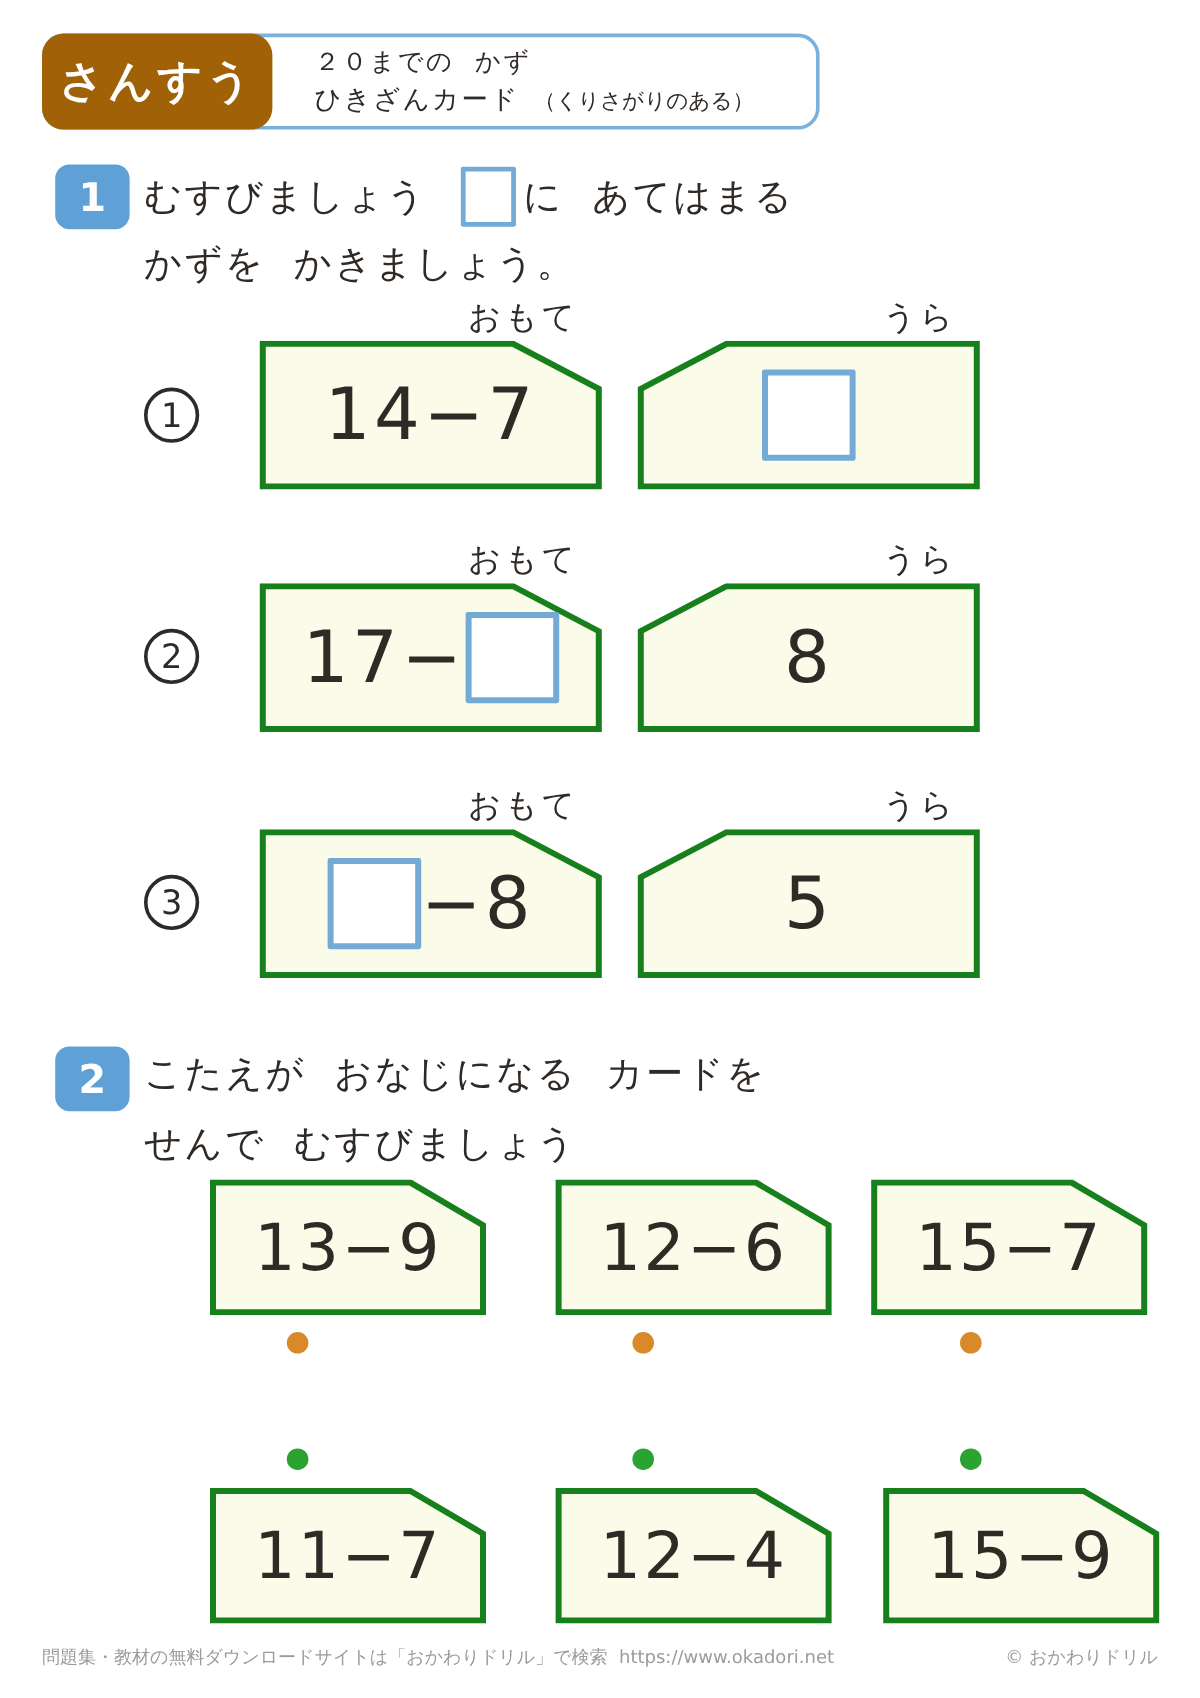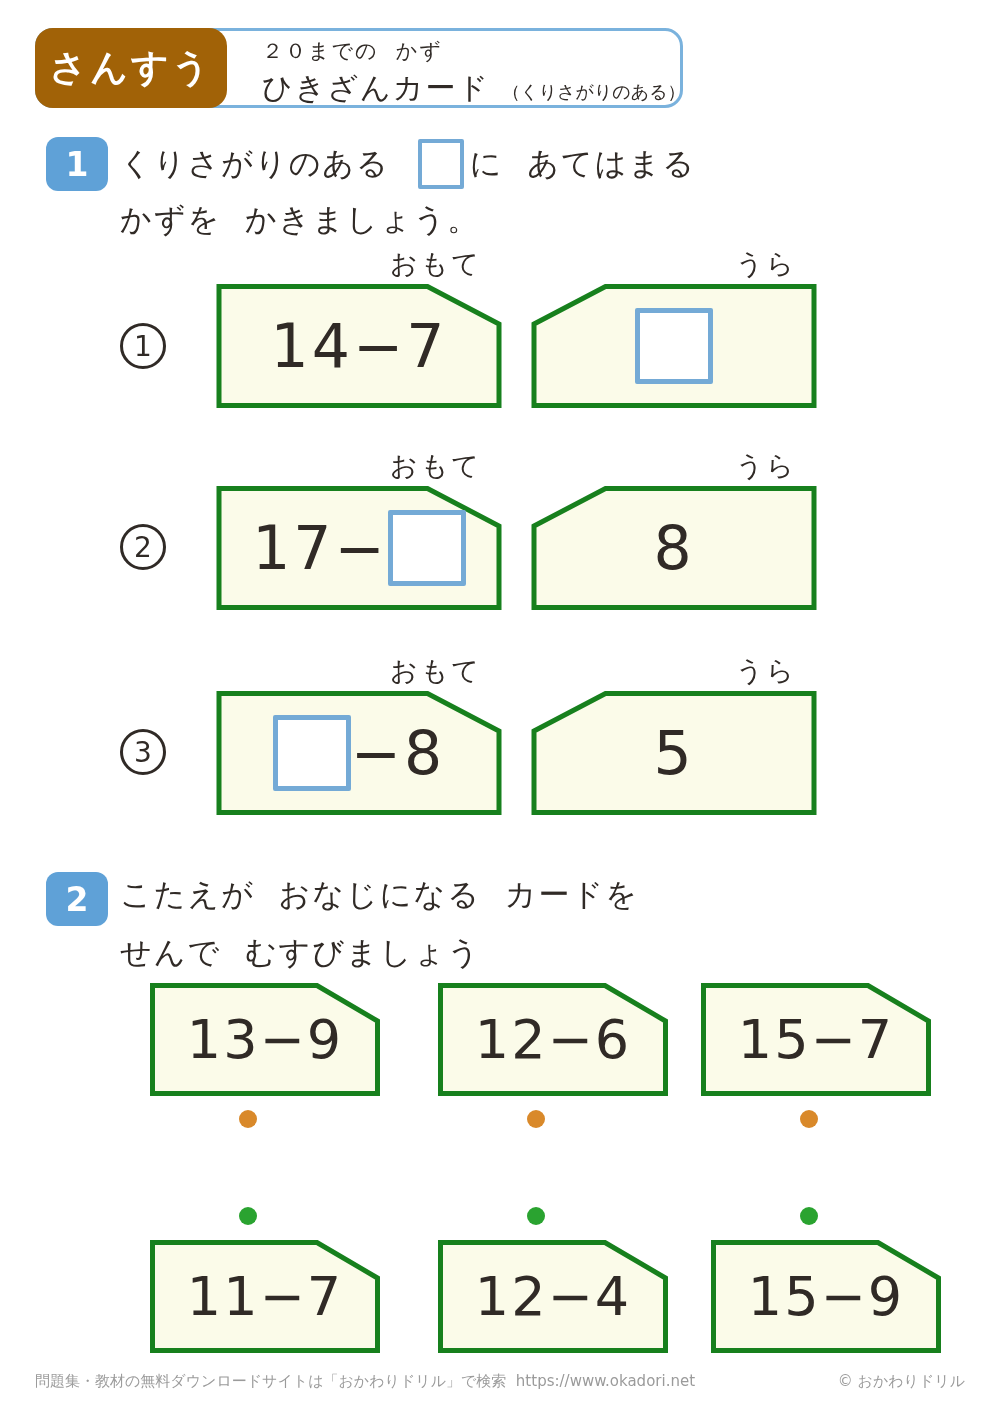--- a/index.html
+++ b/index.html
@@ -9,21 +9,21 @@
 
   
   .header-frame { left:35px; top:28px; width:648px; height:80px; border:3px solid #7ab2dd;
                   border-radius:18px; background:#fff; box-sizing:border-box; }
   .subject-badge { left:35px; top:28px; width:192px; height:80px; background:#a16207;
                    border-radius:18px; color:#fff; display:flex; align-items:center; justify-content:center;
                    font-size:37px; font-weight:600; letter-spacing:3px; }
   .header-titles { left:262px; top:37px; }
   .title-line1 { font-size:21px; letter-spacing:2px; white-space:pre; }
   .title-line2 { margin-top:3px; display:flex; align-items:baseline; gap:12px; }
-  .title-main  { font-size:30px; letter-spacing:2px; }
+  .title-main  { font-size:22px; letter-spacing:2px; }
   .title-note  { font-size:18px; }
 
   
   .q-badge { width:62px; height:54px; background:#5fa1d7; border-radius:12px; color:#fff;
              display:flex; align-items:center; justify-content:center; font-size:33px; font-weight:600; }
   .instr { font-size:31px; letter-spacing:2px; white-space:pre; }
   .q1-line1 { left:120px; top:137px; height:54px; display:flex; align-items:center; }
   .inline-box { width:46px; height:50px; border:4px solid #74aad6; background:#fff;
                 margin:0 6px 0 28px; box-sizing:border-box; border-radius:2px; }
   .q1-line2 { left:120px; top:199px; }
@@ -36,21 +36,21 @@
                 display:flex; align-items:center; justify-content:center; font-size:28px; box-sizing:border-box; }
   .card { width:324px; height:124px; }
   .card svg, .card2 svg { position:absolute; left:0; top:0; width:100%; height:100%; }
   .card-content { position:absolute; left:0; top:0; right:0; bottom:0;
                   display:flex; align-items:center; justify-content:center; }
   .card-num-lg { font-size:60px; letter-spacing:3px; white-space:pre; }
   .answer-box { width:78px; height:76px; border:5px solid #74aad6; background:#fff;
                 box-sizing:border-box; border-radius:2px; }
 
   
-  .card2 { width:264px; height:113px; }
+  .card2 { width:264px; height:113px;margin-left:25px; }
   .card-num-md { font-size:54px; letter-spacing:2px; white-space:pre; }
   .dot { width:18px; height:18px; border-radius:50%; }
   .dot-orange { background:#d9892a; }
   .dot-green  { background:#2aa330; }
 
   
   .footer-left  { left:35px;  top:1372px; font-size:15px; color:#9b9b9b; white-space:pre; }
   .footer-right { right:35px; top:1372px; font-size:15px; color:#9b9b9b; }
 </style>
 </head>
@@ -67,21 +67,21 @@
     <div class="title-line2">
       <span class="title-main">ひきざんカード</span>
       <span class="title-note">（くりさがりのある）</span>
     </div>
   </div>
 
   <div class="abs q-badge" style="left:46px; top:137px;">
     <span>1</span>
   </div>
   <div class="abs q1-line1">
-    <span class="instr">くりさがりのある</span>
+    <span class="instr">むすびましょう</span>
     <span class="inline-box"></span>
     <span class="instr">に  あてはまる</span>
   </div>
   <div class="abs instr q1-line2">かずを  かきましょう。</div>
 
   <div class="abs card-label" style="left:197px; top:246px;">おもて</div>
   <div class="abs card-label" style="left:512px; top:246px;">うら</div>
 
   <div class="abs circle-num" style="left:120px; top:323px;">
     <span>1</span>

